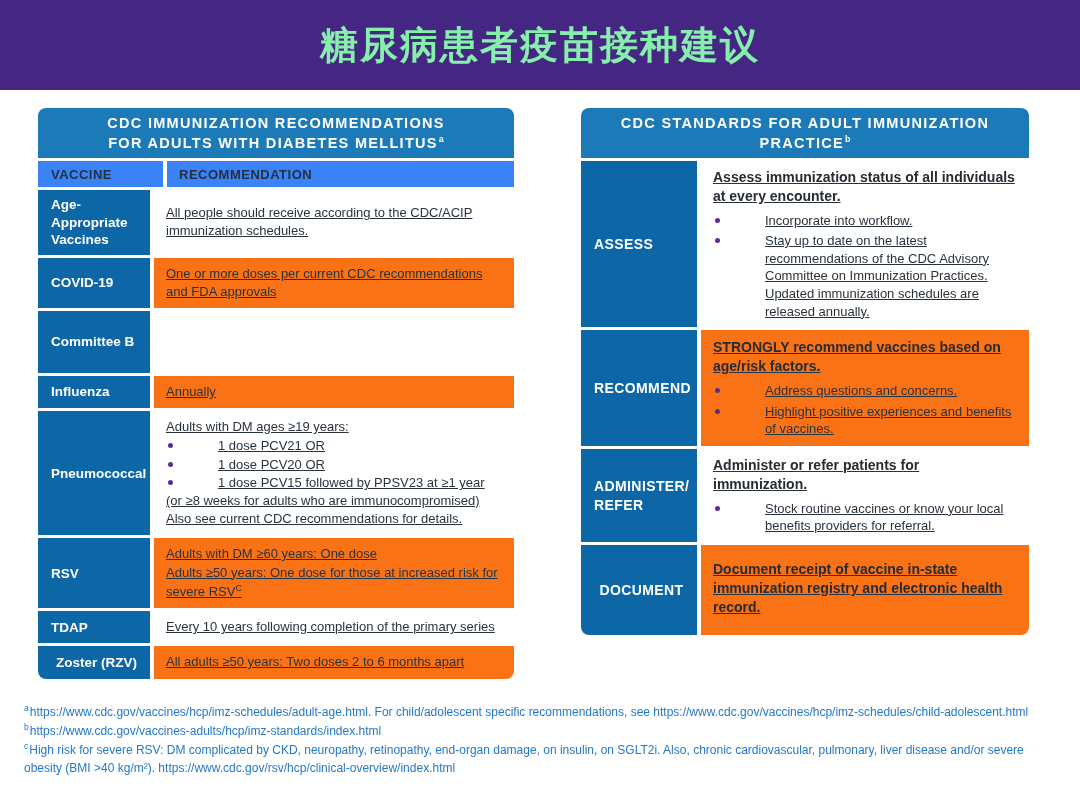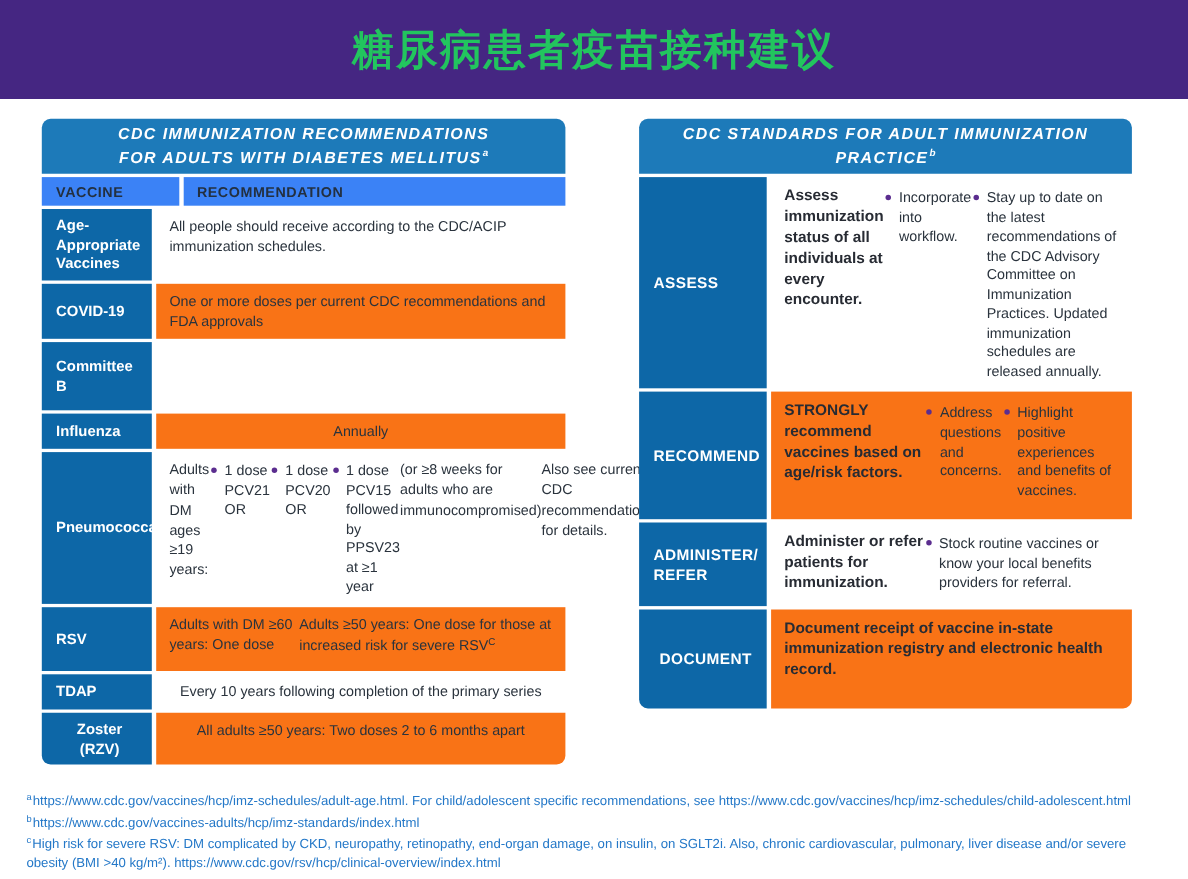--- a/index.html
+++ b/index.html
@@ -1,59 +1,59 @@
 <!DOCTYPE html>
 <html><head>
 <meta charset="utf-8">
 <style>
   * { margin:0; padding:0; box-sizing:border-box; }
   html,body { width:1080px; height:799px; background:#ffffff; font-family:"Liberation Sans", sans-serif; overflow:hidden; }
 
   
   .banner { height:90px; background:#452682; display:flex; align-items:center; justify-content:center; }
-  .banner-title { color:#22c55e; font-size:38px; font-weight:bold; letter-spacing:2px; }
+  .banner-title { color:#86efac; font-size:38px; font-weight:bold; letter-spacing:2px; }
 
   
   .content { display:flex; padding:18px 14px 0 38px; }
   .tbl { display:flex; flex-direction:column; }
   .tbl-left  { width:476px; margin-right:31px; }
   .tbl-right { width:484px;padding-left:36px; }
 
   .tbl-header { background:#1d7ab9; color:#ffffff; border-radius:8px 8px 0 0;
     min-height:50px; display:flex; align-items:center; justify-content:center; text-align:center;
-    font-weight:bold; font-size:14.5px; letter-spacing:1.3px; line-height:1.4; margin-bottom:3px; padding:4px 10px;font-style:italic; }
+    font-weight:bold; font-size:14.5px; letter-spacing:1.3px; line-height:1.4; margin-bottom:3px; padding:4px 10px; }
   .tbl-header sup { font-size:9px; letter-spacing:0; margin-left:1px; }
 
   .row { display:flex; margin-bottom:3px; }
   .row:last-child .cell-label   { border-bottom-left-radius:8px;text-align:center; }
   .row:last-child .cell-content { border-bottom-right-radius:8px; }
 
   .cell-label { flex:none; background:#0d67a7; color:#ffffff; font-weight:bold;
     display:flex; flex-direction:column; justify-content:center; padding:6px 8px 6px 13px;
     margin-right:4px; line-height:1.3; }
-  .tbl-left  .cell-label { width:100px; font-size:13.5px; }
+  .tbl-left  .cell-label { width:112px; font-size:13.5px; }
   .tbl-right .cell-label { width:116px; font-size:14px; letter-spacing:.4px; }
 
-  .cell-content { flex:1; display:flex; justify-content:center;
-    padding:7px 12px; font-size:13px; line-height:1.38; color:#2a333d; }
+  .cell-content { flex:1; display:flex; flex-direction:column; justify-content:center;
+    padding:7px 12px; font-size:13px; line-height:1.38; color:#2a333d;text-decoration:underline; }
   .bg-white { background:#ffffff; }
   .bg-lav   { background:#f97316; }
 
   .colhead { display:flex; margin-bottom:3px; }
   .colhead .c1 { width:125px; flex:none; margin-right:4px; padding:5px 8px 5px 13px; }
   .colhead .c2 { flex:1; padding:4px 12px; }
   .colhead .c1, .colhead .c2 { background:#3b82f6; color:#233040; font-weight:bold;
     font-size:13px; letter-spacing:.5px; min-height:26px; display:flex; align-items:center; }
 
   .h54{min-height:54px}.h50{min-height:50px}.h62{min-height:62px}.h28{min-height:28px}
   .h112{min-height:112px}.h58{min-height:58px}.h30{min-height:30px}
   .h148{min-height:148px}.h116{min-height:116px}.h76{min-height:76px}.h90{min-height:90px}
 
   .lead { font-weight:bold; font-size:14px; color:#272b33; line-height:1.35; margin-bottom:3px; max-width:360px; }
-  .bullet { display:flex; margin-top:3px; }
+  .bullet { display:flex; margin-top:3px;gap:38px; }
   .bullet .dot { width:5px; height:5px; border-radius:50%; background:#5b2d8f; margin:6px 7px 0 2px; flex:none; }
   .bullet .btxt { font-size:13px; line-height:1.35; color:#2a333d; }
   .pneu .bullet { margin-top:1px; }
   .line { line-height:1.4; }
   .line sup { font-size:9px; }
 
   
   .footnotes { padding:20px 24px 0 24px; color:#2478c8; font-size:12px; }
   .fn { line-height:1.45; }
   .fn sup { font-size:8.5px; margin-right:1px; }

